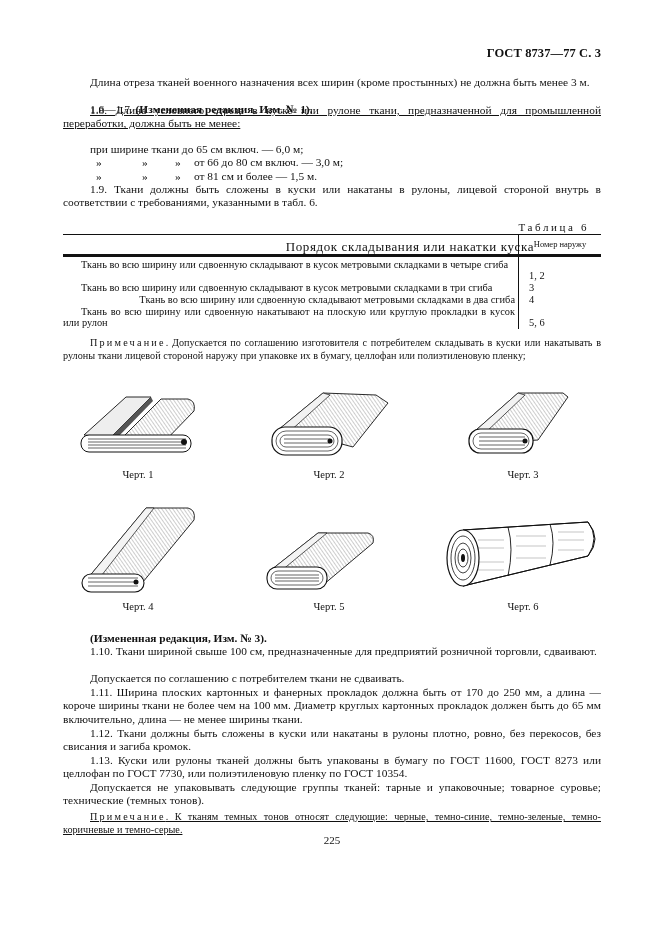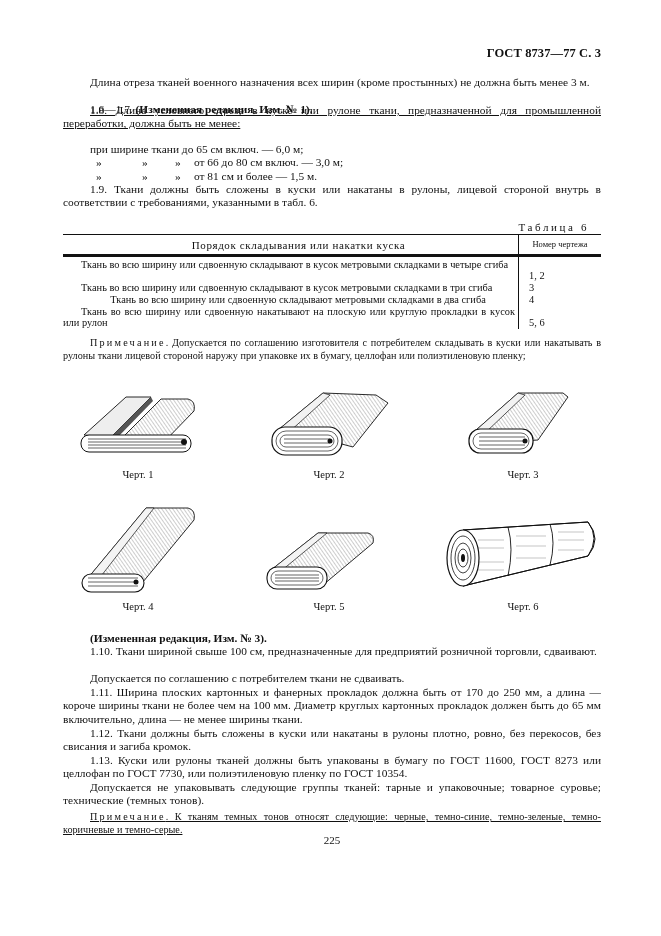--- a/index.html
+++ b/index.html
@@ -18,21 +18,21 @@
   .ind { text-indent: 27px; }
   .b { font-weight: bold; }
   .sp { letter-spacing: 2.2px; }
   .small { font-size: 10.2px; }
 
   .tbl-title { position: absolute; top: 221px; right: 12px; letter-spacing: 2.6px; font-size: 11px; }
   .tbl { position: absolute; top: 234px; left: 0; width: 538px; }
   .tbl .top-rule { position: absolute; top: 0; left: 0; width: 538px; height: 1px; background: #111; }
   .tbl .head-rule { position: absolute; top: 20px; left: 0; width: 538px; height: 3px; background: #111; }
   .tbl .vline { position: absolute; left: 455px; top: 0; width: 1px; height: 95px; background: #111; }
-  .tbl .h1 { position: absolute; top: 5px; left: 8px; width: 455px; text-align: center; font-size: 11px; letter-spacing: 0.6px; }
+  .tbl .h1 { position: absolute; top: 5px; left: 16px; width: 455px; text-align: right; font-size: 13px; letter-spacing: 0.6px; }
   .tbl .h2 { position: absolute; top: 5px; left: 456px; width: 82px; text-align: center; font-size: 8.5px; }
   .tbl .row { position: absolute; left: 0; width: 452px; font-size: 10.4px; line-height: 11.3px; }
   .tbl .row .t { text-indent: 18px; text-align: justify; }
   .tbl .num { position: absolute; left: 466px; font-size: 10.4px; }
 
   .fig { position: absolute; }
   .fig svg { display: block; }
   .cap { position: absolute; font-size: 10.5px; text-align: center; width: 80px; }
 
   .pageno { position: absolute; top: 834px; left: 0; width: 538px; text-align: center; font-size: 11px; }
@@ -70,34 +70,34 @@
   </div>
 
   <div class="p ind" style="top:183px;">1.9. Ткани должны быть сложены в куски или накатаны в рулоны, лицевой стороной внутрь в соответствии с требованиями, указанными в табл. 6.</div>
 
   <div class="tbl-title">Таблица 6</div>
   <div class="tbl">
     <div class="top-rule"></div>
     <div class="head-rule"></div>
     <div class="vline"></div>
     <div class="h1">Порядок складывания или накатки куска</div>
-    <div class="h2">Номер чертежа</div>
+    <div class="h2">Номер наружу</div>
 
     <div class="row" style="top:25px;">
         <div class="t">Ткань во всю ширину или сдвоенную складывают в кусок метровыми складками в четыре сгиба</div>
       </div>
     <div class="num" style="top:36px;">1, 2</div>
 
     <div class="row" style="top:48px;">
         <div class="t">Ткань во всю ширину или сдвоенную складывают в кусок метровыми складками в три сгиба</div>
       </div>
     <div class="num" style="top:48px;">3</div>
 
     <div class="row" style="top:60px;">
-        <div class="t" style="text-align:center;">Ткань во всю ширину или сдвоенную складывают метровыми складками в два сгиба</div>
+        <div class="t" style="text-align:right;">Ткань во всю ширину или сдвоенную складывают метровыми складками в два сгиба</div>
       </div>
     <div class="num" style="top:60px;">4</div>
 
     <div class="row" style="top:72px;">
         <div class="t">Ткань во всю ширину или сдвоенную накатывают на плоскую или круглую прокладки в кусок или рулон</div>
       </div>
     <div class="num" style="top:83px;">5, 6</div>
   </div>
 
   <div class="p small" style="top:336px; line-height:13.4px;">

